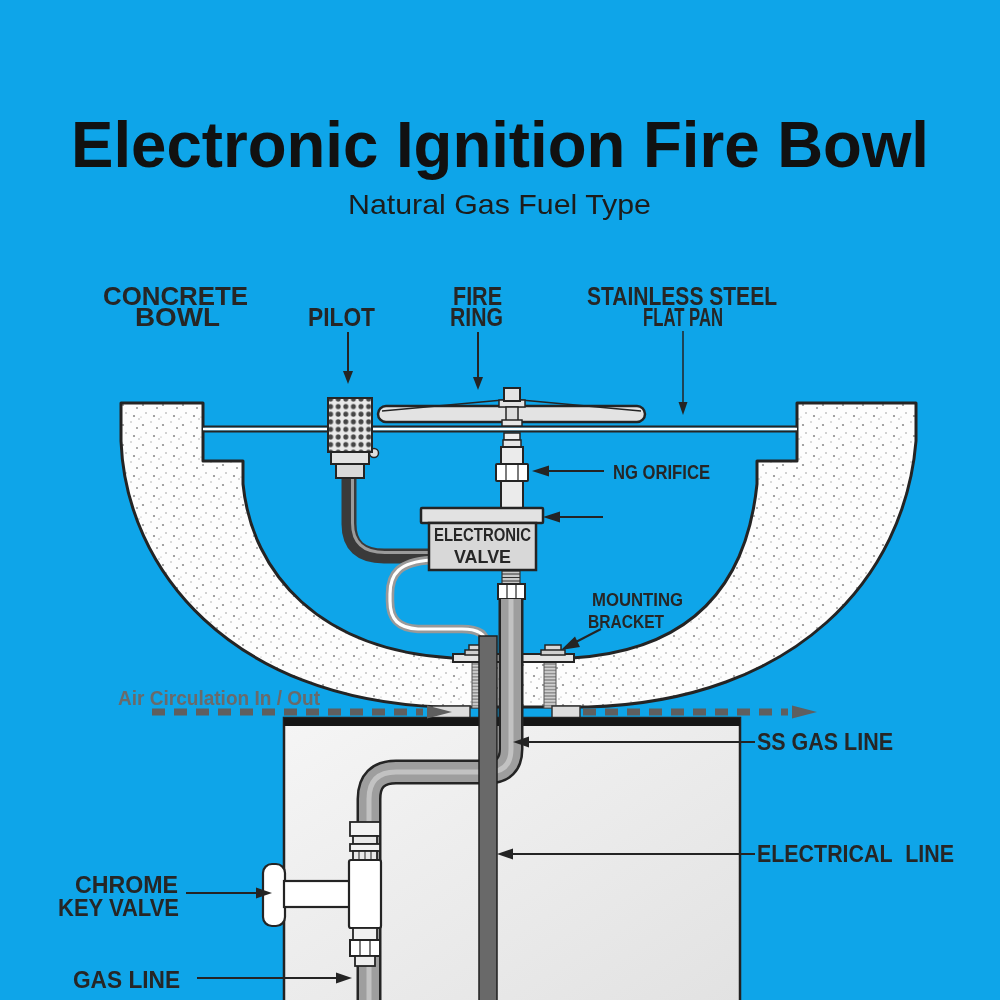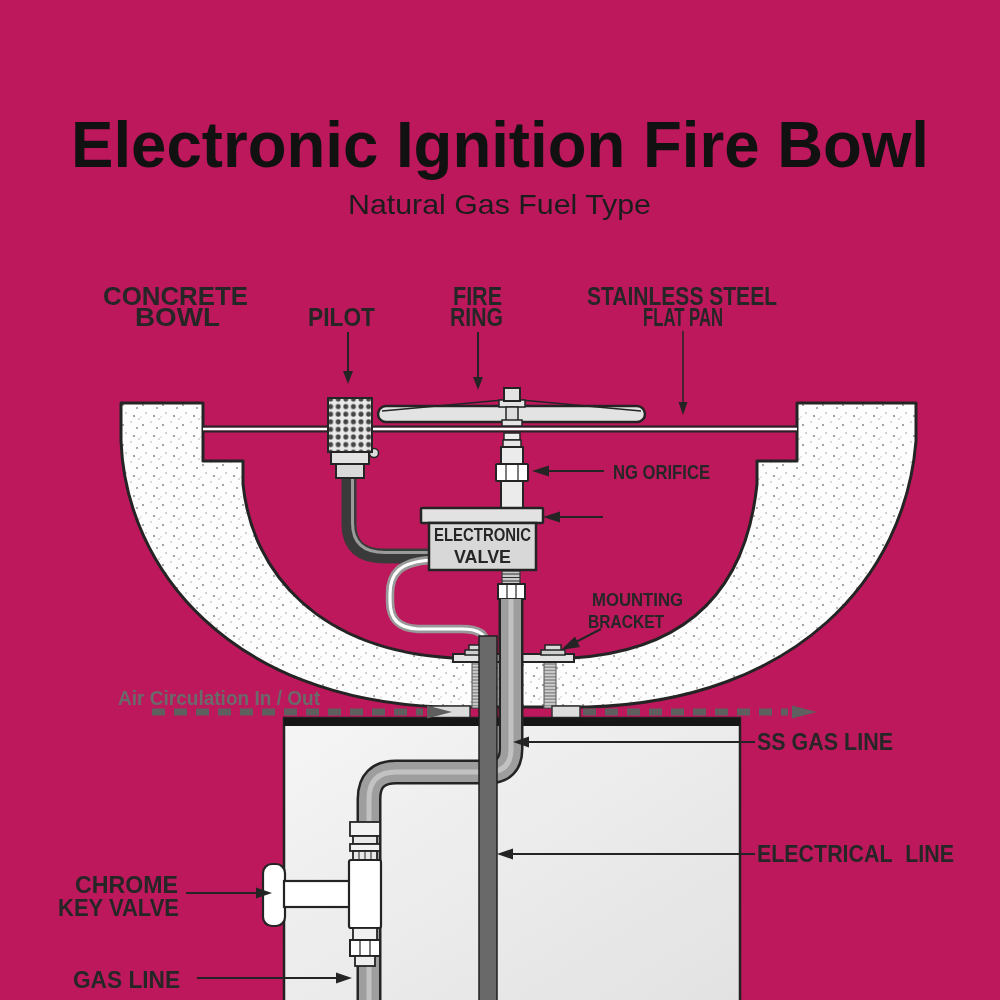--- a/index.html
+++ b/index.html
@@ -1,16 +1,16 @@
 <!DOCTYPE html>
 <html><head>
 <meta charset="utf-8">
 <style>
   html,body{margin:0;padding:0;background:#ffffff;}
-  .page{width:1000px;height:1000px;position:relative;background:#be185d;overflow:hidden;
+  .page{width:1000px;height:1000px;position:relative;background:#0ea5e9;overflow:hidden;
         font-family:"Liberation Sans", sans-serif;}
   svg text{font-family:"Liberation Sans", sans-serif;}
   .ttl{font-weight:bold;}
   .lbl{font-weight:bold;fill:#262626;}
   .gray{font-weight:bold;fill:#6a6a6a;}
   .ln{stroke:#242424;stroke-width:2;fill:none;}
   .thin{stroke:#242424;stroke-width:1.5;fill:none;}
   .hd{fill:#242424;stroke:none;}
 </style>
 </head>

